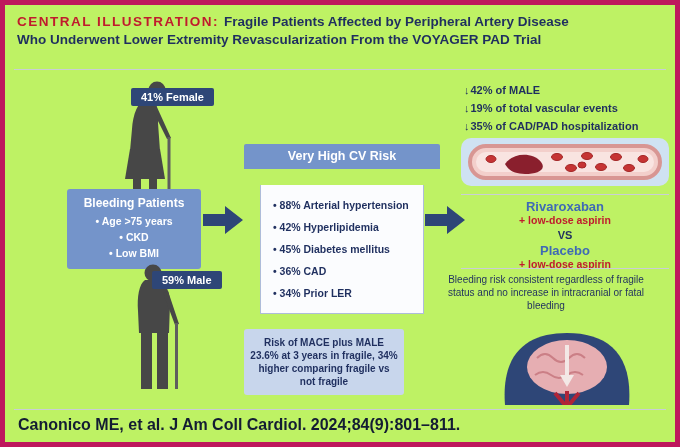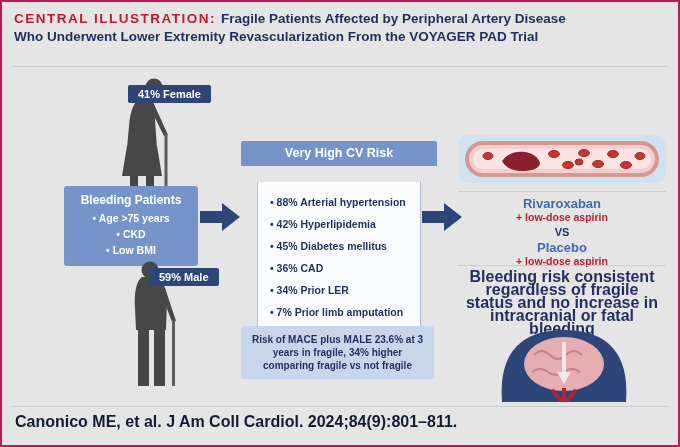--- a/index.html
+++ b/index.html
@@ -1,21 +1,21 @@
 <!DOCTYPE html>
 <html><head>
 <meta charset="utf-8">
 <style>
   html,body{margin:0;padding:0;background:#ffffff;}
   *{box-sizing:border-box;}
   .figure{
     position:relative;
     width:680px;height:447px;
-    border:2px solid #be185d;
-    background:#e5e5e5;
+    border:5px solid #be185d;
+    background:#bef264;
     font-family:"Liberation Sans", sans-serif;
     overflow:hidden;
   }
   
   .title{
     position:absolute;left:12px;top:8px;max-width:578px;
     font-size:13.5px;font-weight:bold;line-height:1.32;color:#1f2f5f;
   }
   .title-label{color:#c01b2d;letter-spacing:1.5px;margin-right:5px;}
   .hr{position:absolute;height:1px;background:#c9ced6;}
@@ -61,21 +61,21 @@
     background:#fbfcfe;border:1px solid #aebcd9;border-top:none;
   }
   .cv-list li{
     font-size:10.5px;font-weight:bold;color:#1f2f5f;line-height:22px;
     white-space:nowrap;
   }
   .cv-list li::before{content:"• ";}
 
   
   .mace-box{
-    position:absolute;left:239px;top:324px;width:193px;
+    position:absolute;left:239px;top:324px;width:160px;
     background:#c8d6ec;border-radius:3px;padding:7px 6px;
     font-size:10px;font-weight:bold;color:#1f2f5f;text-align:center;line-height:1.3;
   }
 
   
   .outcomes{position:absolute;left:459px;top:76px;width:206px;}
   .outcome-row{
     font-size:11px;font-weight:bold;color:#1f2f5f;line-height:18px;white-space:nowrap;
   }
   .down{margin-right:1px;}
@@ -84,22 +84,22 @@
     background:#cfe2f2;border-radius:10px;
     display:flex;align-items:center;justify-content:center;
   }
   .hr1{left:456px;width:208px;top:189px;}
   .hr2{left:456px;width:208px;top:263px;}
   .treatment{position:absolute;left:456px;top:195px;width:208px;text-align:center;}
   .drug{font-size:13px;font-weight:bold;color:#3f6ab5;line-height:14px;}
   .aspirin{font-size:10.5px;font-weight:bold;color:#c01b2d;line-height:12px;}
   .vs{font-size:11px;font-weight:bold;color:#1f2f5f;line-height:12px;margin:3px 0;}
   .bleeding{
-    position:absolute;left:458px;top:268px;width:204px;text-align:center;
-    font-size:16px;font-weight:bold;color:#1f2f5f;line-height:13px;
+    position:absolute;left:439px;top:268px;width:204px;text-align:center;
+    font-size:10px;font-weight:normal;color:#1f2f5f;line-height:13px;
   }
   .brain{position:absolute;left:492px;top:318px;}
 
   
   .citation{
     position:absolute;left:13px;top:411px;
     font-size:16px;font-weight:bold;color:#131c33;white-space:nowrap;
   }
 </style>
 </head>
@@ -149,30 +149,34 @@
   </svg>
 
   <div class="cv-box">
     <div class="cv-header">Very High CV Risk</div>
     <ul class="cv-list">
       <li>88% Arterial hypertension</li>
       <li>42% Hyperlipidemia</li>
       <li>45% Diabetes mellitus</li>
       <li>36% CAD</li>
       <li>34% Prior LER</li>
-      <li>7% Prior limb amputation</li>
     </ul>
   </div>
 
   <div class="mace-box">Risk of MACE plus MALE 23.6% at 3 years in fragile, 34% higher comparing fragile vs not fragile</div>
 
   <svg class="arrow arrow2" width="40" height="28" viewBox="0 0 40 28">
     <polygon points="0,8 22,8 22,0 40,14 22,28 22,20 0,20" fill="#2e4677"></polygon>
   </svg>
 
+  <div class="outcomes">
+    <div class="outcome-row"><span class="down">↓</span><span>42% of MALE</span></div>
+    <div class="outcome-row"><span class="down">↓</span><span>19% of total vascular events</span></div>
+    <div class="outcome-row"><span class="down">↓</span><span>35% of CAD/PAD hospitalization</span></div>
+  </div>
 
   <div class="vessel-panel">
     <svg width="196" height="40" viewBox="0 0 196 40">
       <rect x="3" y="4" width="190" height="32" rx="16" fill="#f3cfcb" stroke="#d89693" stroke-width="4"></rect>
       <rect x="9" y="10" width="178" height="20" rx="10" fill="#f9e4e1"></rect>
       <path d="M38,22 C46,10 66,10 74,20 C80,28 70,32 58,32 C48,32 42,29 38,22 Z" fill="#8a1f2d"></path>
       <g fill="#c63434" stroke="#a32626" stroke-width="1">
         <ellipse cx="24" cy="17" rx="5" ry="3.5"></ellipse>
         <ellipse cx="90" cy="15" rx="5.5" ry="3.5"></ellipse>
         <ellipse cx="104" cy="26" rx="5.5" ry="3.5"></ellipse>

